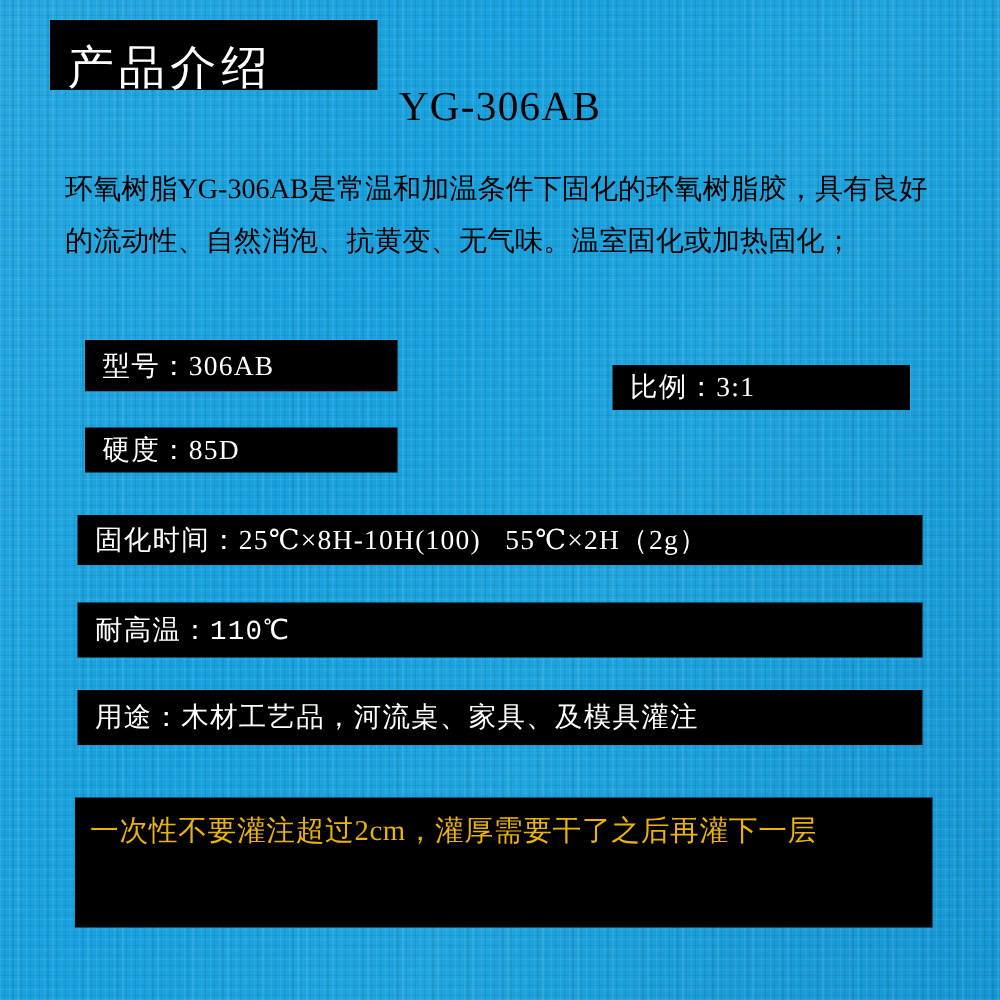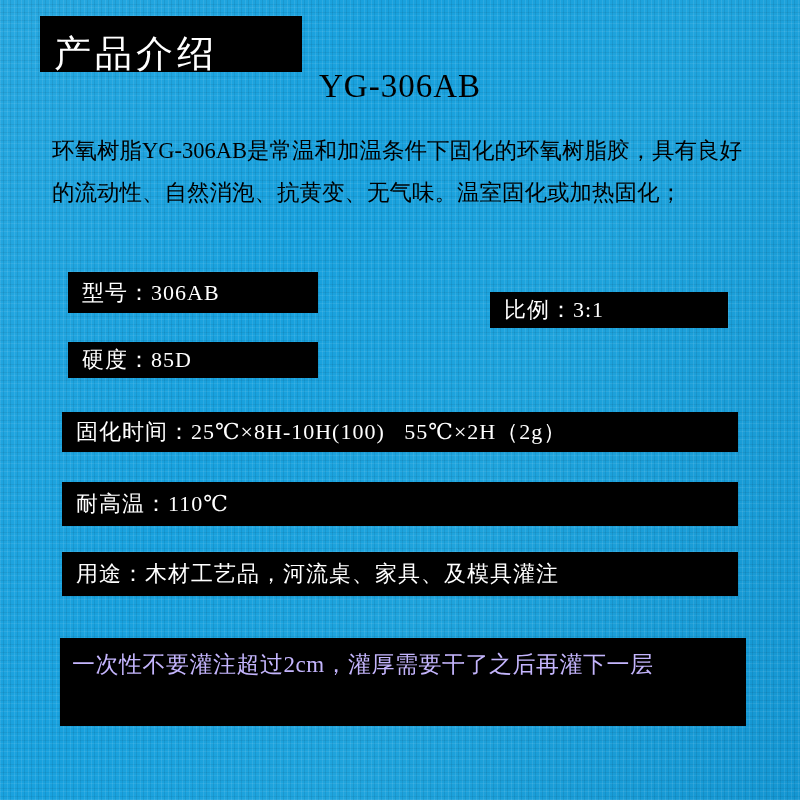--- a/index.html
+++ b/index.html
@@ -105,32 +105,32 @@
     letter-spacing: 1px;
     white-space: pre;
     font-family: "Liberation Serif", "DejaVu Serif", serif;
   }
 
   #bar-model      { left: 68px;  top: 272px; width: 250px; height: 41px; }
   #bar-ratio      { left: 490px; top: 272px; width: 238px; height: 36px; margin-top: 20px; }
   #bar-hardness   { left: 68px;  top: 342px; width: 250px; height: 36px; }
   #bar-worktime   { left: 490px; top: 342px; width: 250px; height: 36px; }
   #bar-curetime   { left: 62px;  top: 412px; width: 676px; height: 40px; text-align: center; }
-  #bar-heat       { left: 62px;  top: 482px; width: 676px; height: 44px; }
+  #bar-heat       { left: 62px;  top: 482px; width: 676px; height: 44px; font-family: Liberation Mono, monospace; }
   #bar-usage      { left: 62px;  top: 552px; width: 676px; height: 44px; }
 
   
   .warn {
     position: absolute;
     left: 60px;
     top: 638px;
     width: 686px;
-    height: 88px;
+    height: 104px;
     background: #000;
-    color: #c4b5fd;
+    color: #eab308;
     box-sizing: border-box;
     padding: 8px 4px 0 12px;
     font-size: 23px;
     line-height: 38px;
     letter-spacing: 0.5px;
     font-family: "Liberation Serif", "DejaVu Serif", serif;
   }
   .warn .line { white-space: pre; }
 </style>
 </head>

